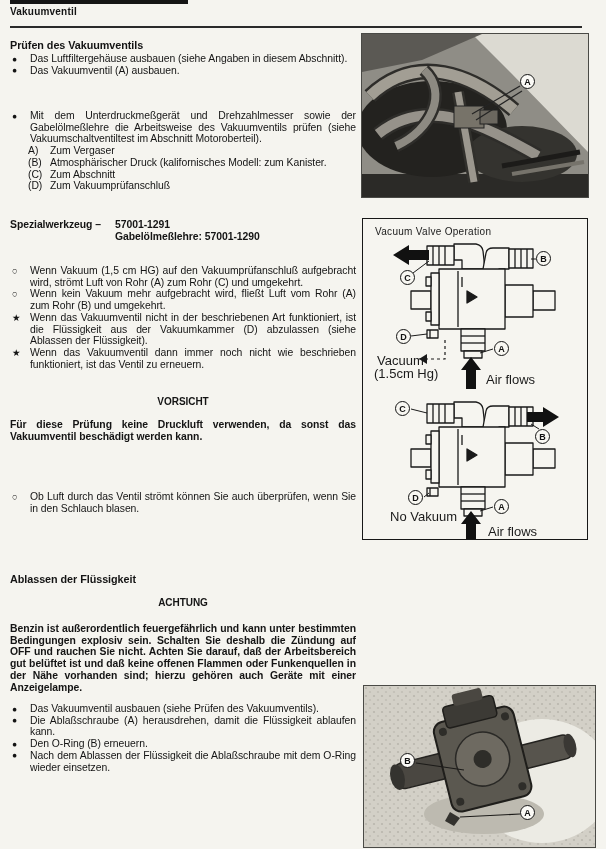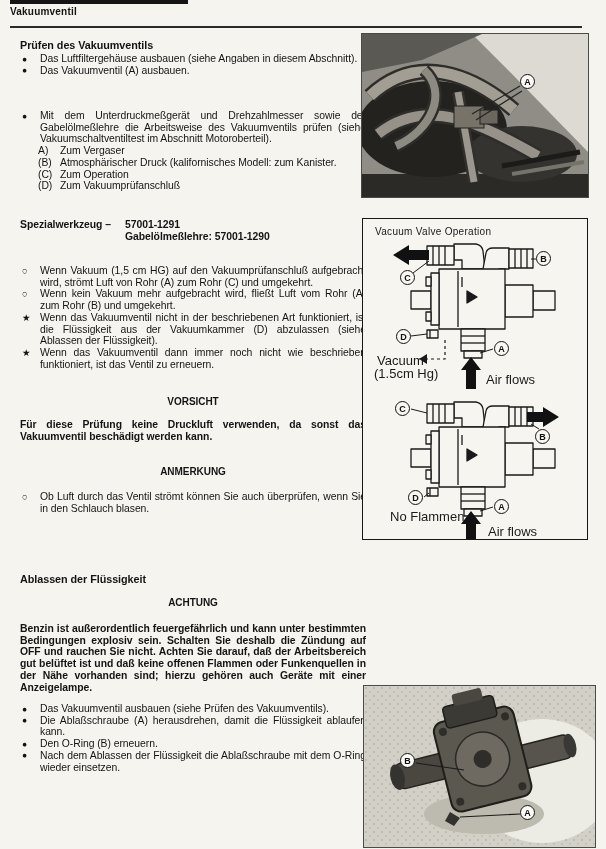--- a/index.html
+++ b/index.html
@@ -6,21 +6,21 @@
   .page{
     position:relative; width:606px; height:849px; margin:0 auto;
     background:#f5f4ef; overflow:hidden;
     font-family:"Liberation Sans",sans-serif; color:#141414;
   }
   
   .topbar{position:absolute;left:10px;top:0;width:178px;height:4px;background:#151515;}
   .page-title{position:absolute;left:10px;top:6px;font-size:10px;font-weight:700;letter-spacing:.2px;}
   .title-rule{position:absolute;left:10px;top:26px;width:572px;height:2px;background:#2a2a2a;}
   
-  .blk{position:absolute;left:20px;width:346px;font-size:10.4px;line-height:11.7px;text-align:justify;letter-spacing:-.05px;}
+  .blk{position:absolute;left:10px;width:346px;font-size:10.4px;line-height:11.7px;text-align:justify;letter-spacing:-.05px;}
   .hd{font-weight:700;font-size:10.8px;}
   .ctr{text-align:center;font-weight:700;font-size:10px;}
   .bold{font-weight:700;}
   .li{position:relative;padding-left:20px;}
   .li .mk{position:absolute;left:2px;top:0;width:14px;text-align:left;font-size:9.5px;}
   .li .mk.dot{font-size:8.5px;top:.5px;}
   .leg{position:relative;padding-left:40px;}
   .leg .tag{position:absolute;left:18px;top:0;}
   .spz{display:flex;font-weight:700;}
   .spz .spz-label{width:105px;flex:0 0 105px;}
@@ -103,21 +103,21 @@
     <div class="leg">
       <span class="tag">A)</span>
       <span>Zum Vergaser</span>
     </div>
     <div class="leg">
       <span class="tag">(B)</span>
       <span>Atmosphärischer Druck (kalifornisches Modell: zum Kanister.</span>
     </div>
     <div class="leg">
       <span class="tag">(C)</span>
-      <span>Zum Operation</span>
+      <span>Zum Abschnitt</span>
     </div>
     <div class="leg">
       <span class="tag">(D)</span>
       <span>Zum Vakuumprüfanschluß</span>
     </div>
   </div>
 
   <div class="blk" style="top:219px;">
     <div class="spz">
       <span class="spz-label">Spezialwerkzeug –</span>
@@ -143,21 +143,20 @@
     </div>
     <div class="li">
       <span class="mk">★</span>
       <span>Wenn das Vakuumventil dann immer noch nicht wie beschrieben funktioniert, ist das Ventil zu erneuern.</span>
     </div>
   </div>
 
   <div class="blk ctr" style="top:396px;">VORSICHT</div>
   <div class="blk bold" style="top:419px;">Für diese Prüfung keine Druckluft verwenden, da sonst das Vakuumventil beschädigt werden kann.</div>
 
-  <div class="blk ctr" style="top:466px;">ANMERKUNG</div>
   <div class="blk" style="top:491px;">
     <div class="li">
       <span class="mk">○</span>
       <span>Ob Luft durch das Ventil strömt können Sie auch überprüfen, wenn Sie in den Schlauch blasen.</span>
     </div>
   </div>
 
   <div class="blk hd" style="top:574px;">Ablassen der Flüssigkeit</div>
   <div class="blk ctr" style="top:597px;">ACHTUNG</div>
   <div class="blk bold" style="top:623px;">Benzin ist außerordentlich feuergefährlich und kann unter bestimmten Bedingungen explosiv sein. Schalten Sie deshalb die Zündung auf OFF und rauchen Sie nicht. Achten Sie darauf, daß der Arbeitsbereich gut belüftet ist und daß keine offenen Flammen oder Funkenquellen in der Nähe vorhanden sind; hierzu gehören auch Geräte mit einer Anzeigelampe.</div>
@@ -243,21 +242,21 @@
           <line x1="48" y1="18" x2="64" y2="22"></line>
           <line x1="176" y1="38" x2="168" y2="33"></line>
           <line x1="61" y1="106" x2="66" y2="102"></line>
           <line x1="130" y1="116" x2="117" y2="120"></line>
         </g>
       </svg>
       <span class="callout" style="left:32px;top:10px;">C</span>
       <span class="callout" style="left:172px;top:38px;">B</span>
       <span class="callout" style="left:45px;top:99px;">D</span>
       <span class="callout" style="left:131px;top:108px;">A</span>
-      <span class="ov" style="left:27px;top:118px;">No Flammen</span>
+      <span class="ov" style="left:27px;top:118px;">No Vakuum</span>
       <span class="ov" style="left:125px;top:133px;">Air flows</span>
     </div>
   </div>
 
   <div class="photo" style="left:363px;top:685px;width:231px;height:161px;background:#d6d3ca;">
     <svg width="231" height="161" viewBox="0 0 231 161">
       <defs>
         <pattern id="cloth" width="8" height="8" patternUnits="userSpaceOnUse">
           <rect width="8" height="8" fill="#d3d0c7"></rect>
           <circle cx="2" cy="2" r="1.1" fill="#b9b6ad"></circle>

